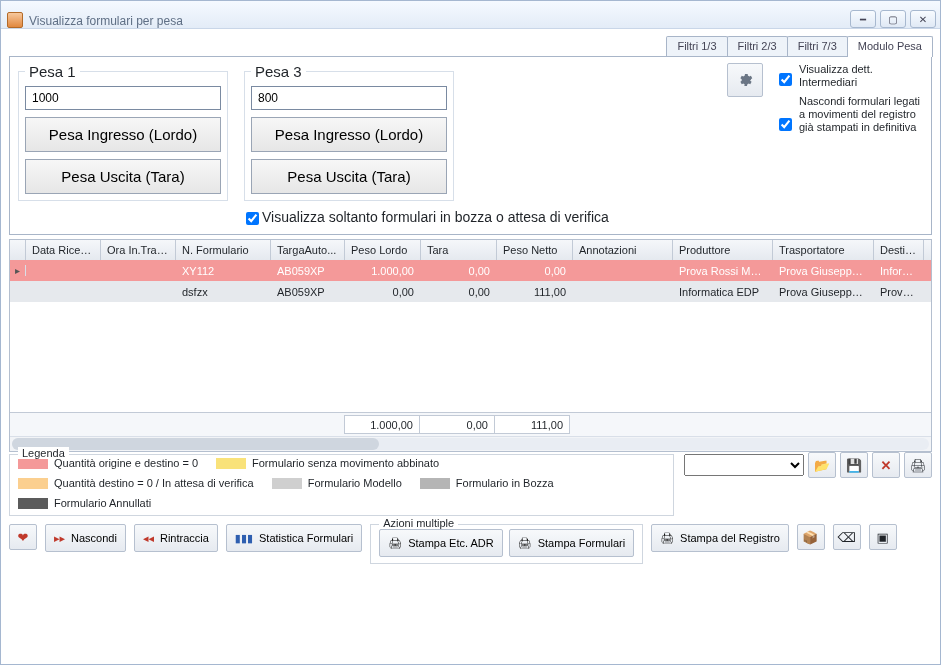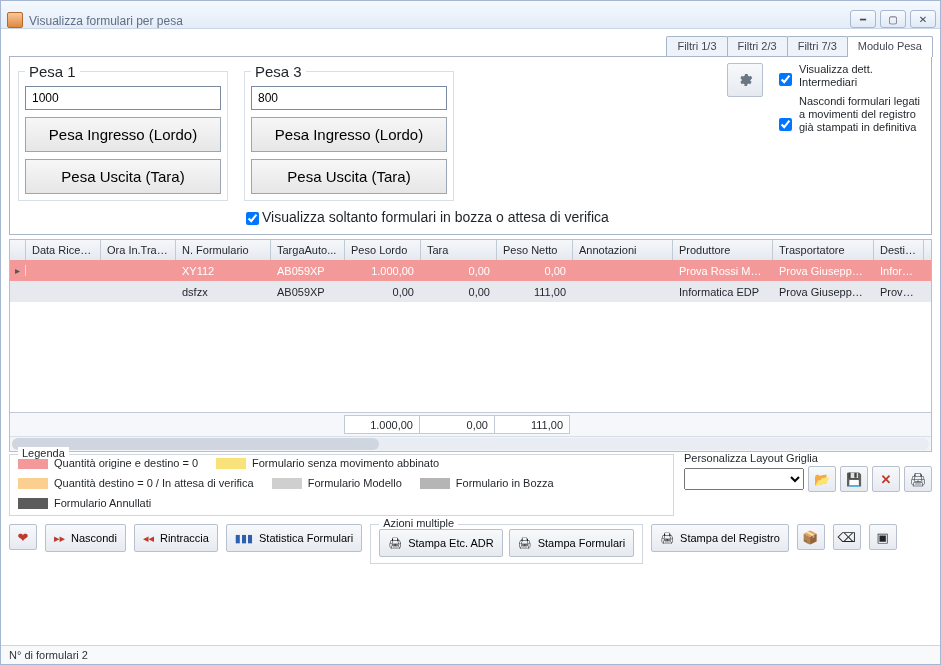--- a/index.html
+++ b/index.html
@@ -213,21 +213,20 @@
               <span class="sw" style="background: rgb(181, 181, 181);"></span>
               <span>Formulario in Bozza</span>
             </div>
             <div class="litem">
               <span class="sw" style="background: rgb(91, 91, 91);"></span>
               <span>Formulario Annullati</span>
             </div>
           </div>
       </div>
       <div class="layoutbox">
-        <div class="lab">Personalizza Layout Griglia</div>
         <div class="row">
           <select></select>
           <div class="sqbtn">
               <span style="color:#d6a93a;">📂</span>
             </div>
           <div class="sqbtn">
               <span style="color:#2e5fb0;">💾</span>
             </div>
           <div class="sqbtn">
               <span style="color:#c0392b;font-weight:bold;">✕</span>
@@ -276,16 +275,13 @@
       <div class="sqbtn">
           <span>⌫</span>
         </div>
       <div class="sqbtn">
           <span>▣</span>
         </div>
     </div>
 
   </div>
 
-  <div class="statusbar">
-    <span>N° di formulari 2</span>
-  </div>
 </div>
 
 </body></html>

